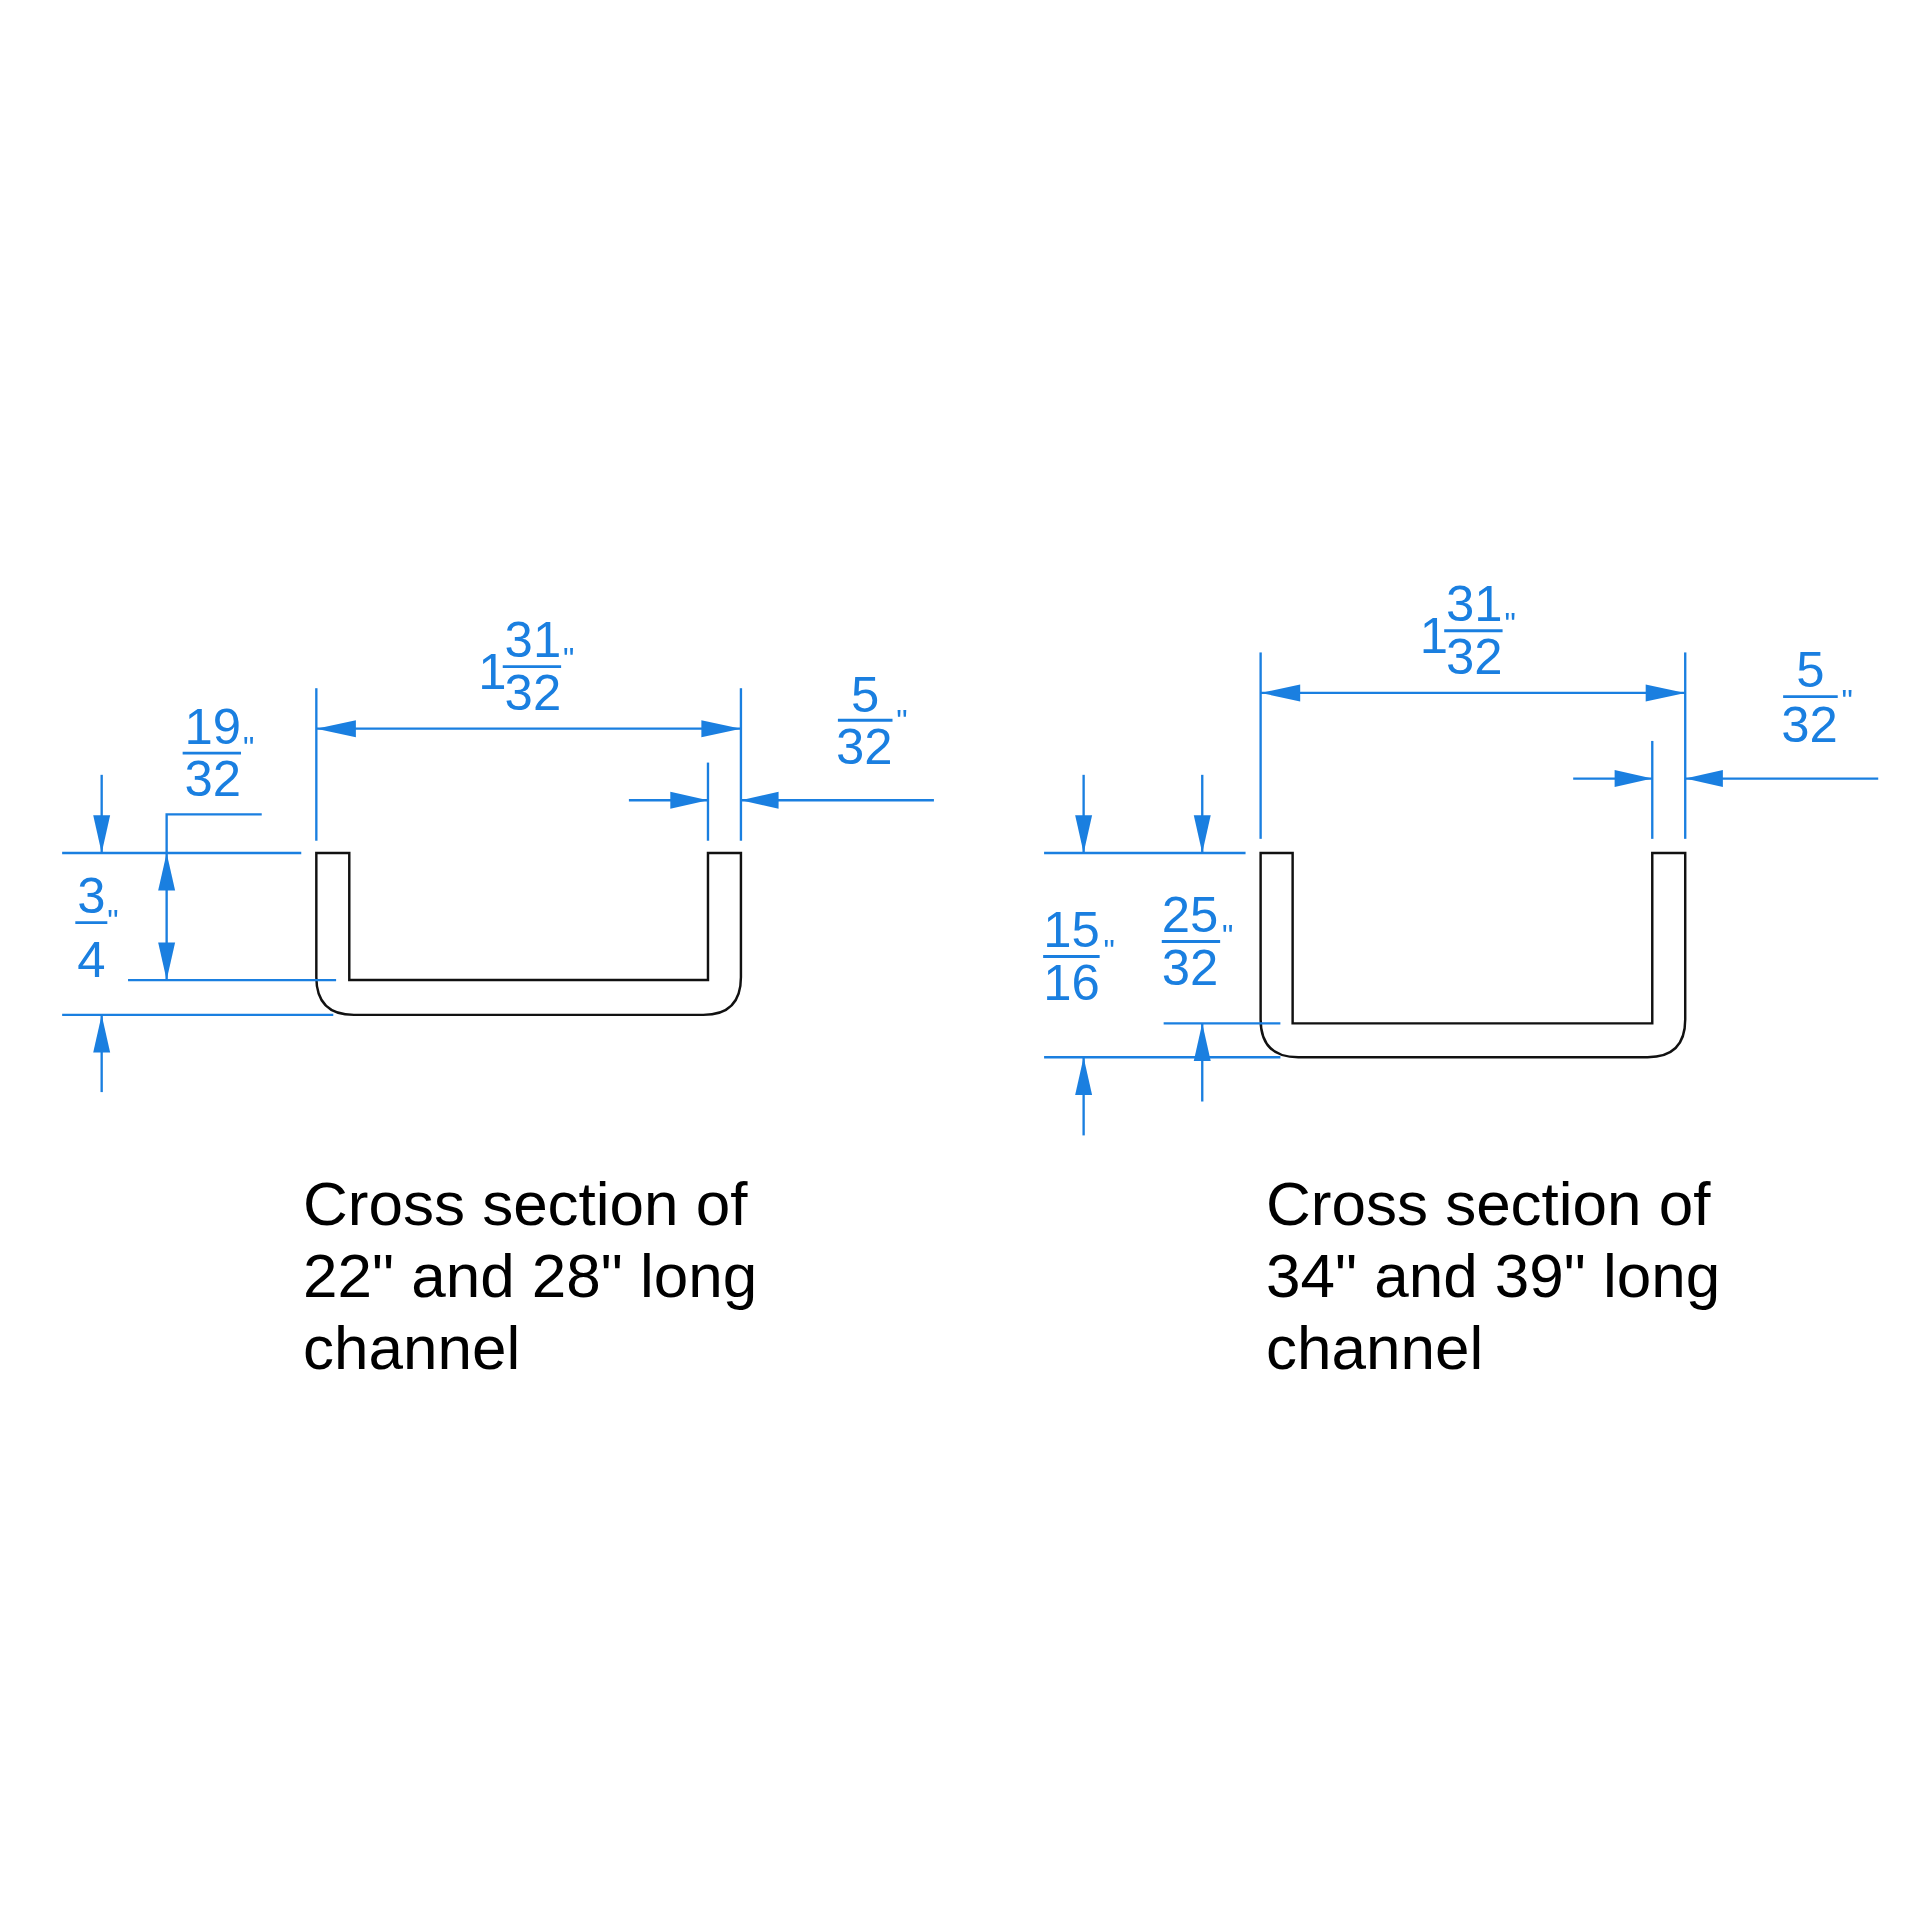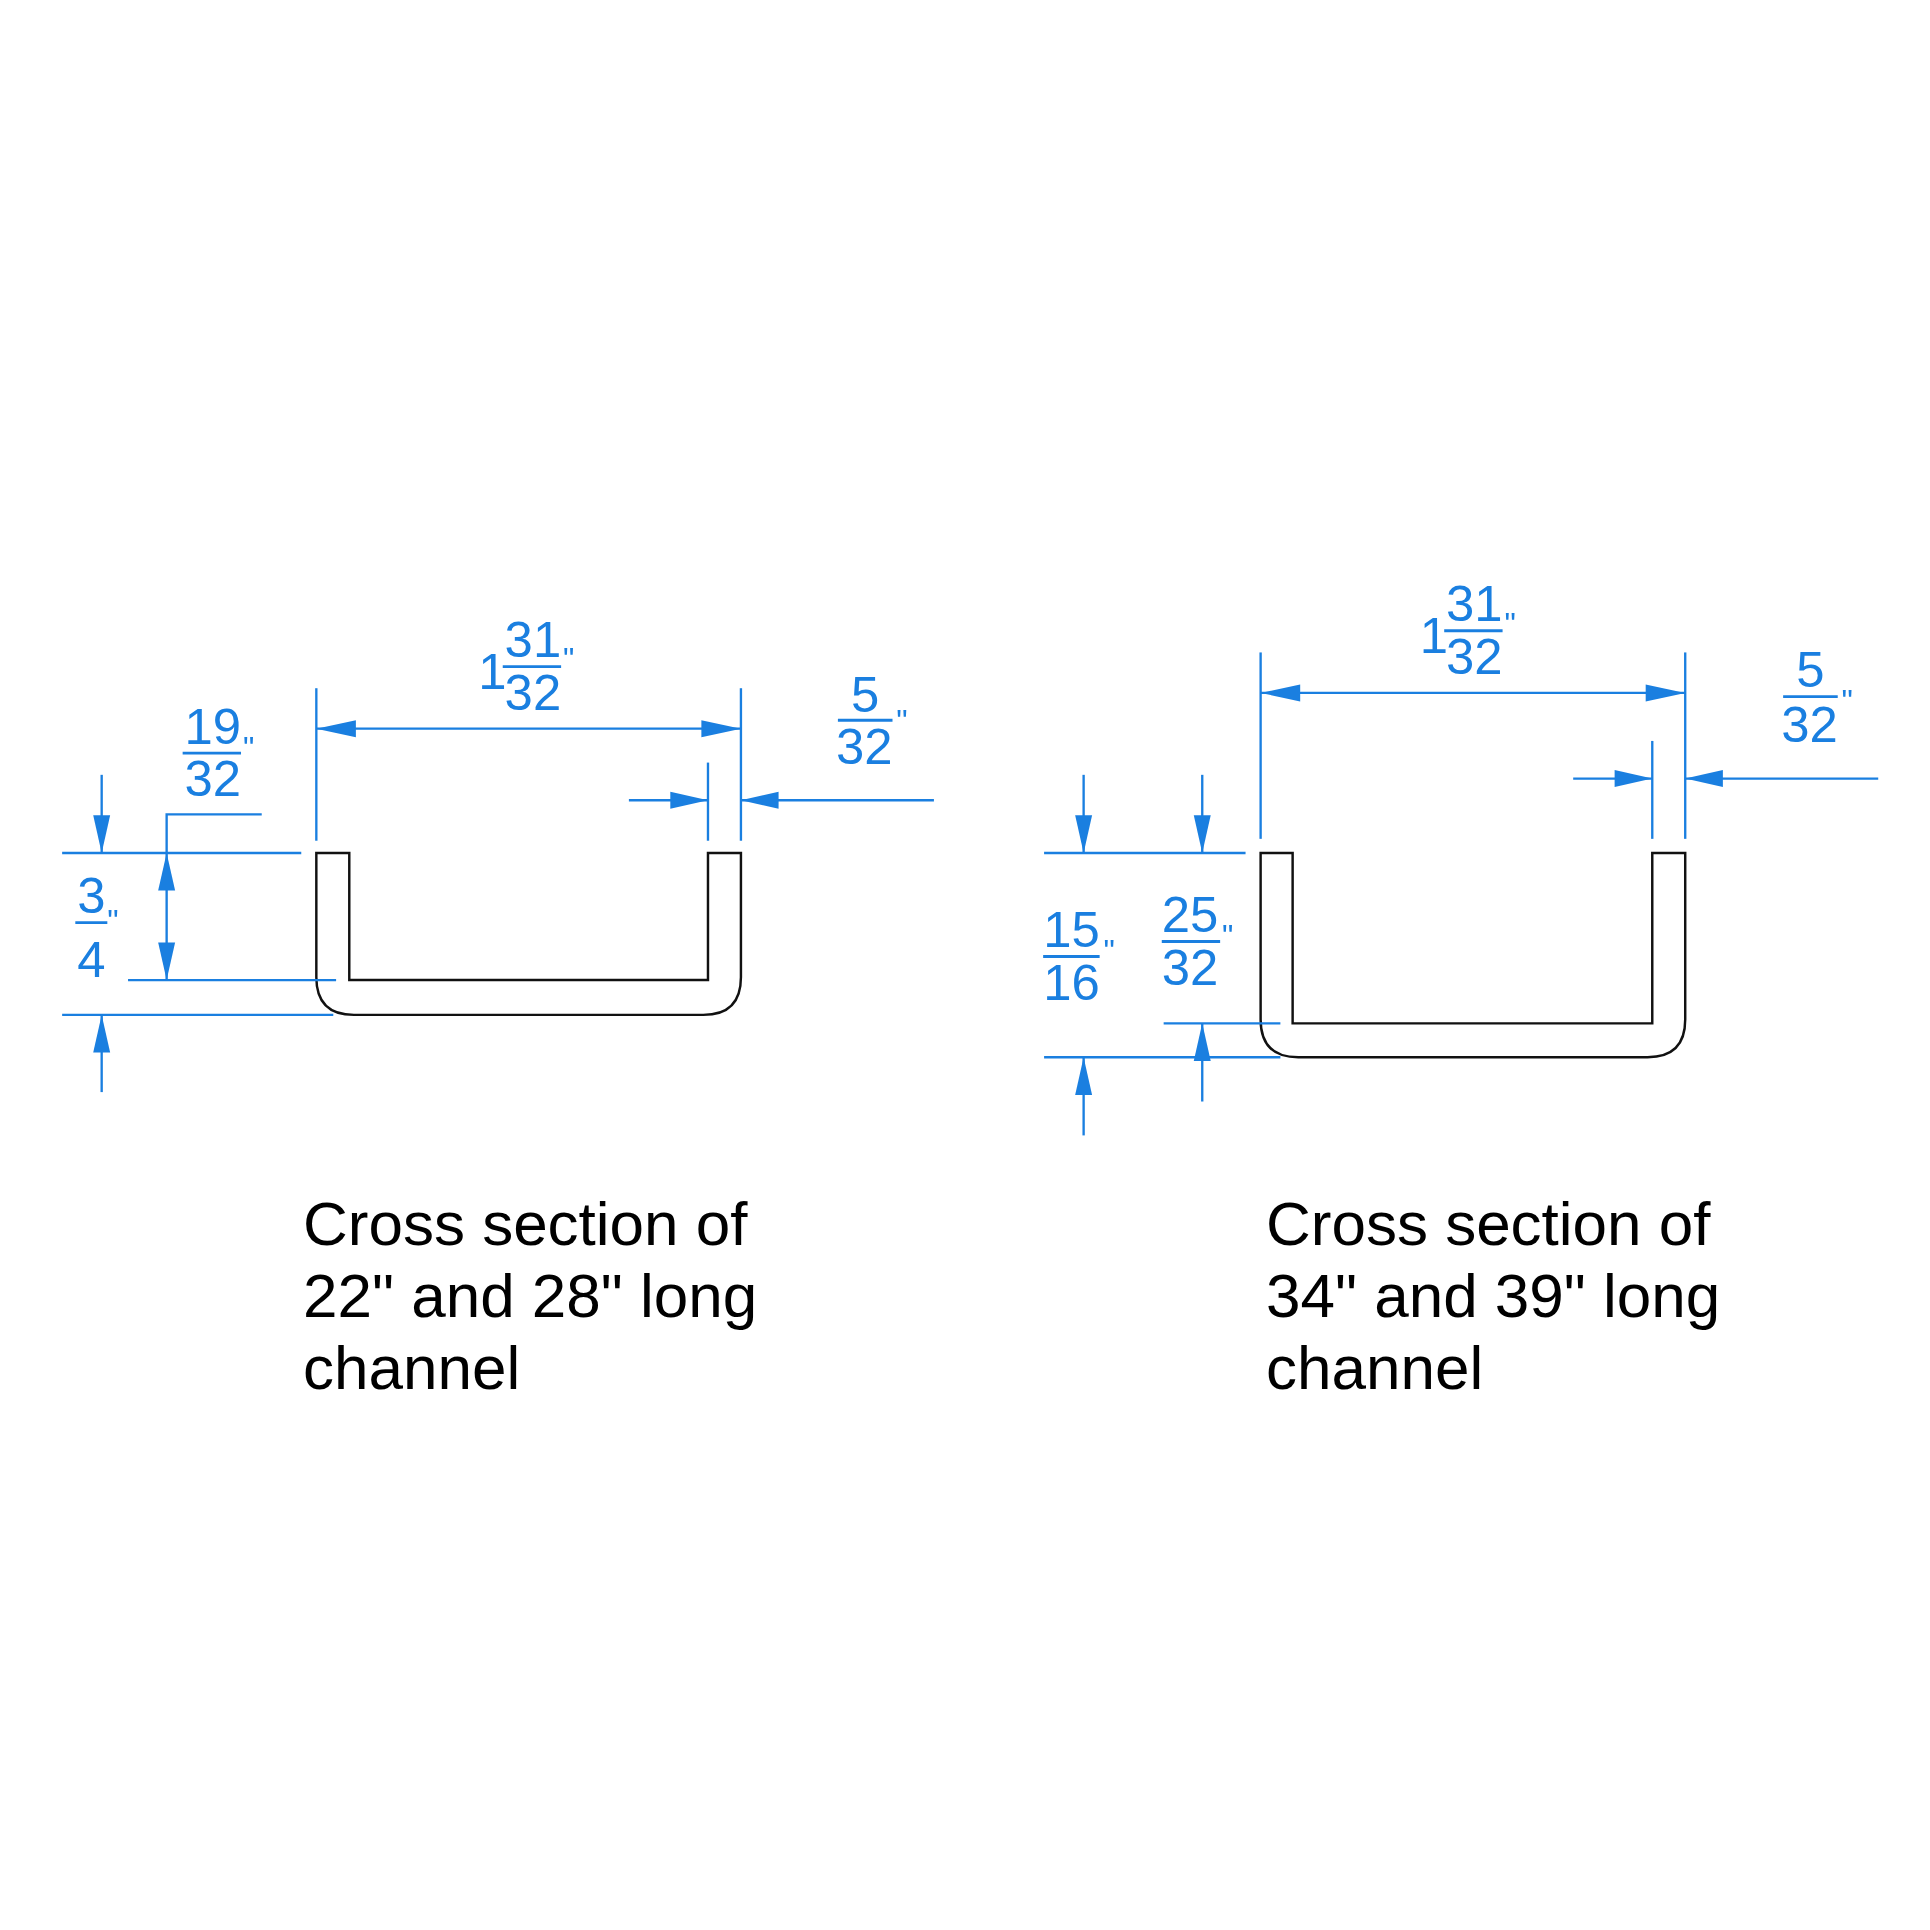--- a/index.html
+++ b/index.html
@@ -3,21 +3,21 @@
 <meta charset="utf-8">
 <style>
   html, body { margin:0; padding:0; background:#ffffff; }
   body { width:1930px; height:1930px; position:relative; overflow:hidden; font-family:"Liberation Sans", sans-serif; }
   svg { position:absolute; left:0; top:0; }
   .dim { stroke:#1a7fe0; stroke-width:2.5; fill:none; }
   .arrow { fill:#1a7fe0; stroke:none; }
   .part { stroke:#111111; stroke-width:2.6; fill:none; }
   .dimtext { fill:#1a7fe0; font-family:"Liberation Sans", sans-serif; font-size:54px; }
   .bar { stroke:#1a7fe0; stroke-width:3; }
-  .caption { position:absolute; font-family:"Liberation Sans", sans-serif; font-size:62px; line-height:72px; color:#000; white-space:pre-line;margin-top:20px; }
+  .caption { position:absolute; font-family:"Liberation Sans", sans-serif; font-size:62px; line-height:72px; color:#000; white-space:pre-line; }
 </style>
 </head>
 <body>
 
 <svg width="1930" height="1930" viewBox="0 0 2050 2050">
   <defs></defs>
 
   <g>
 
     <path class="part" d="M336,906 L371,906 L371,1041 L752,1041 L752,906 L787,906 L787,1038 Q787,1078 747,1078 L376,1078 Q336,1078 336,1038 Z"></path>

